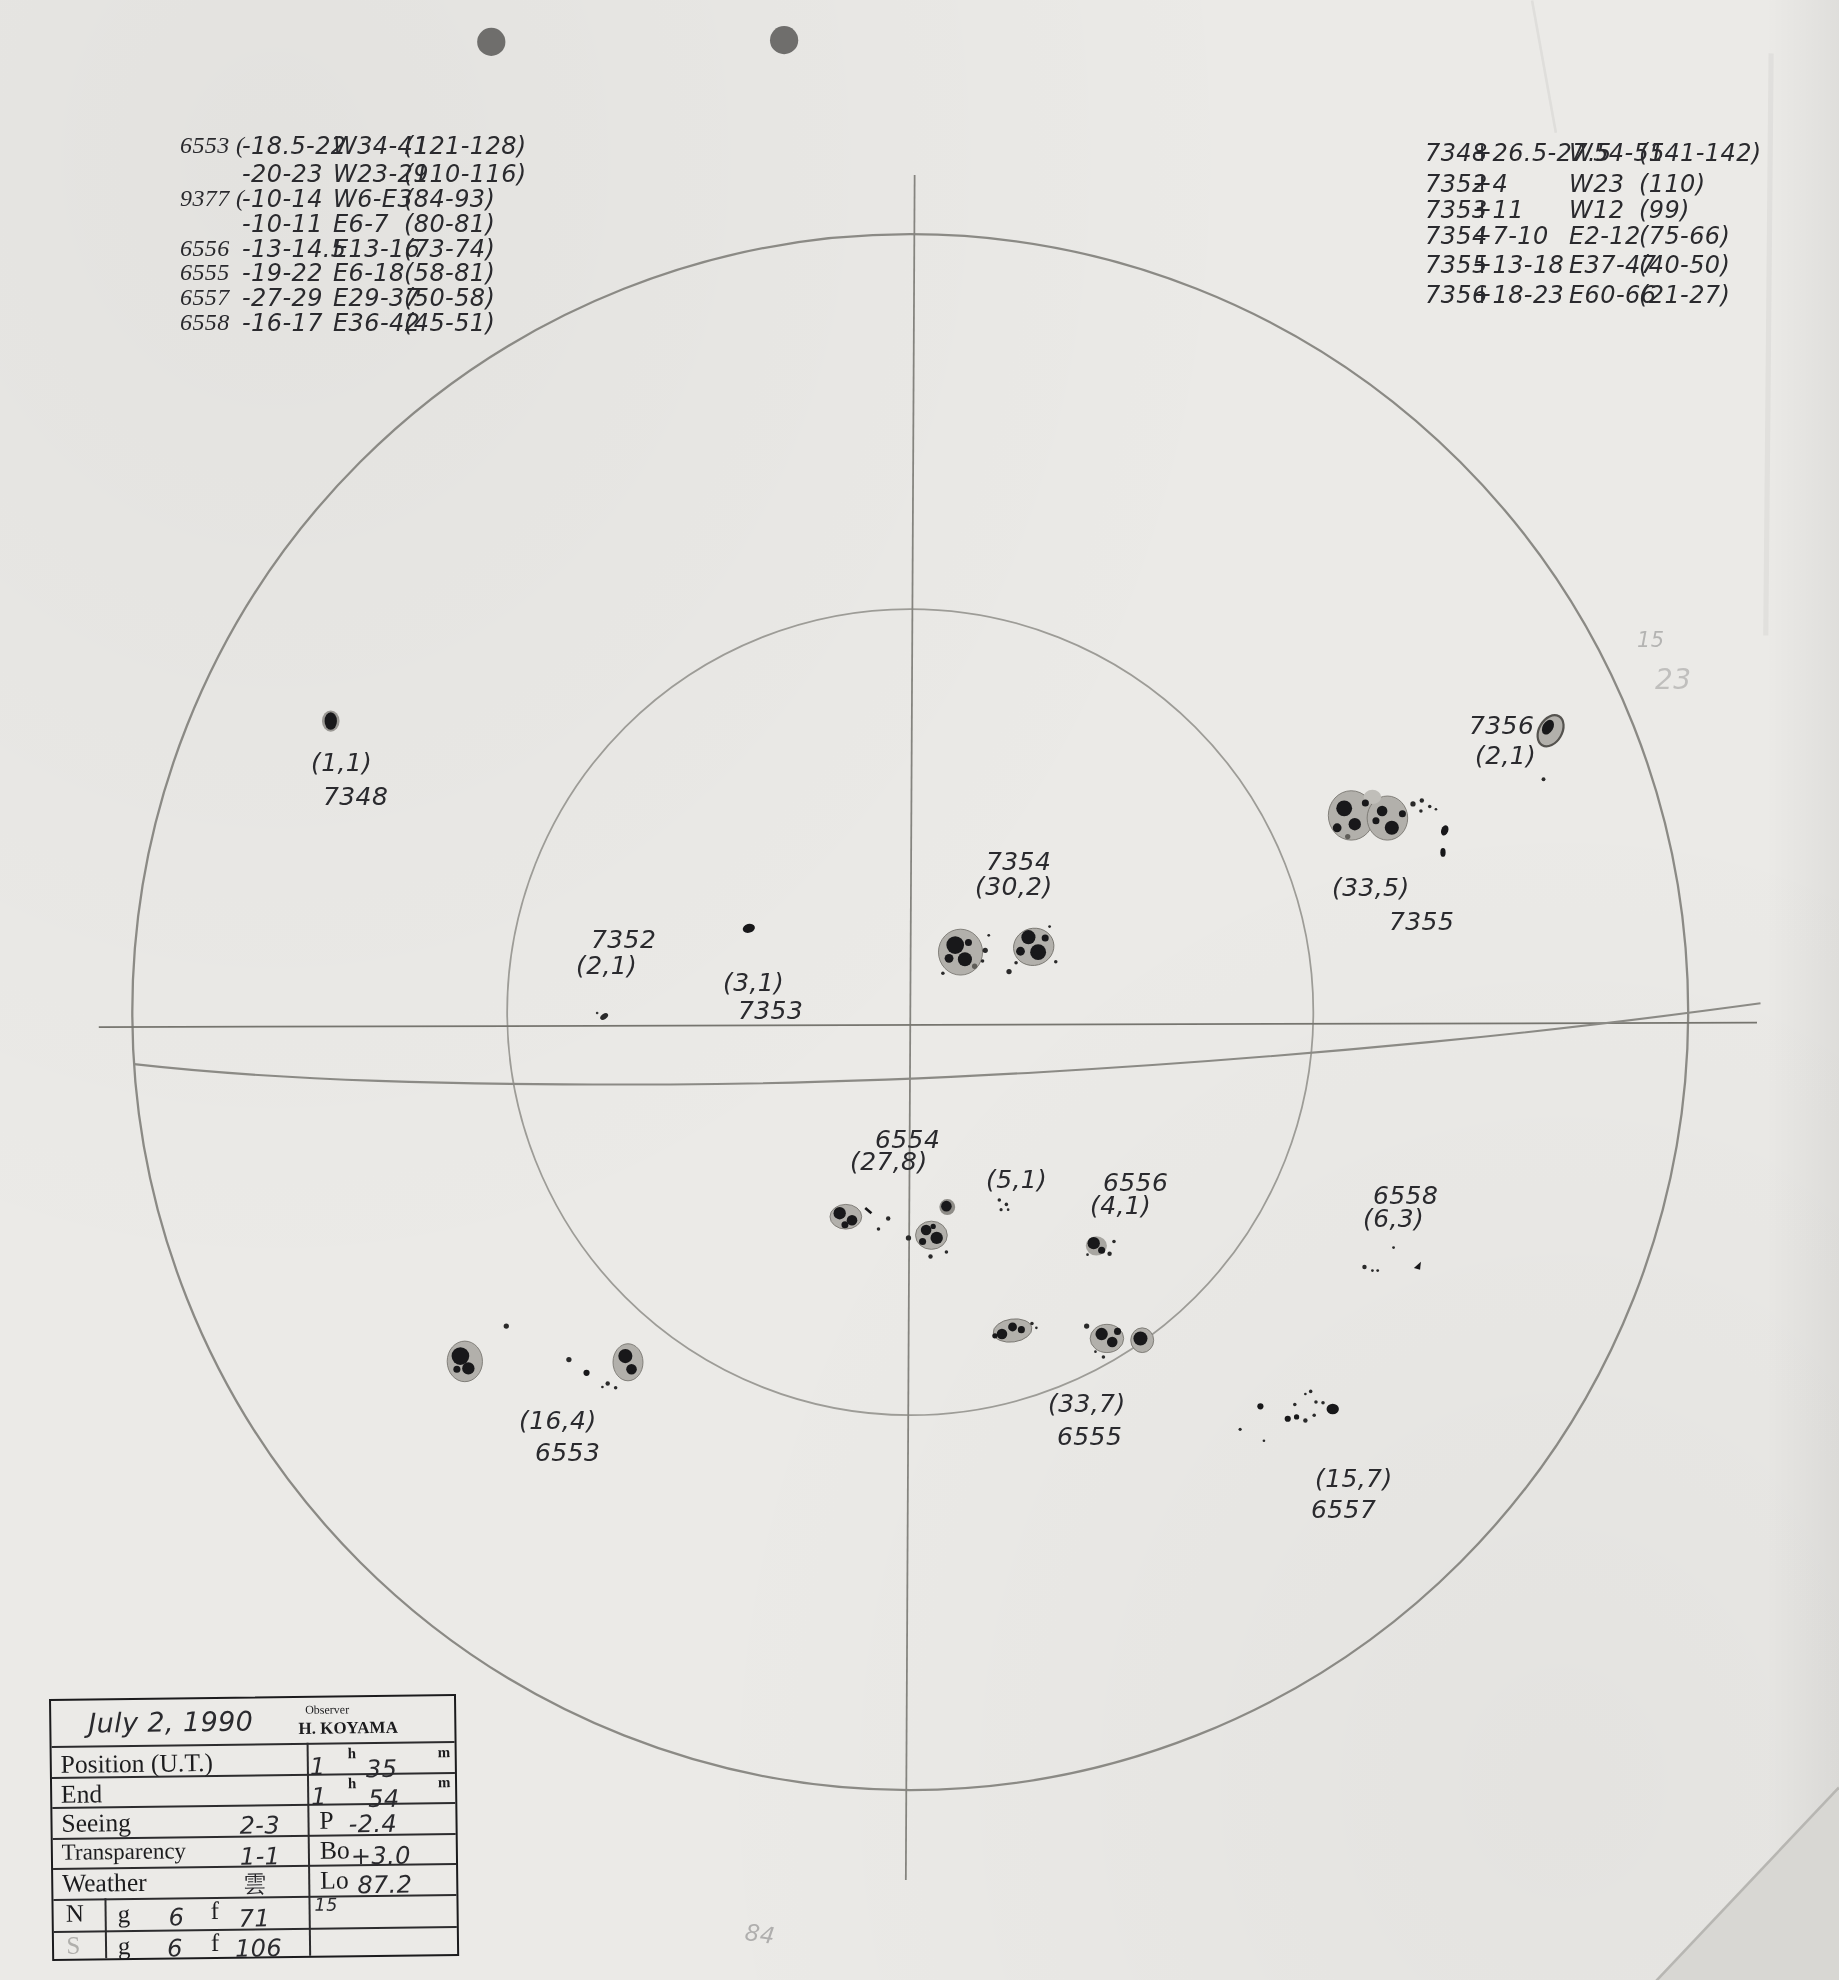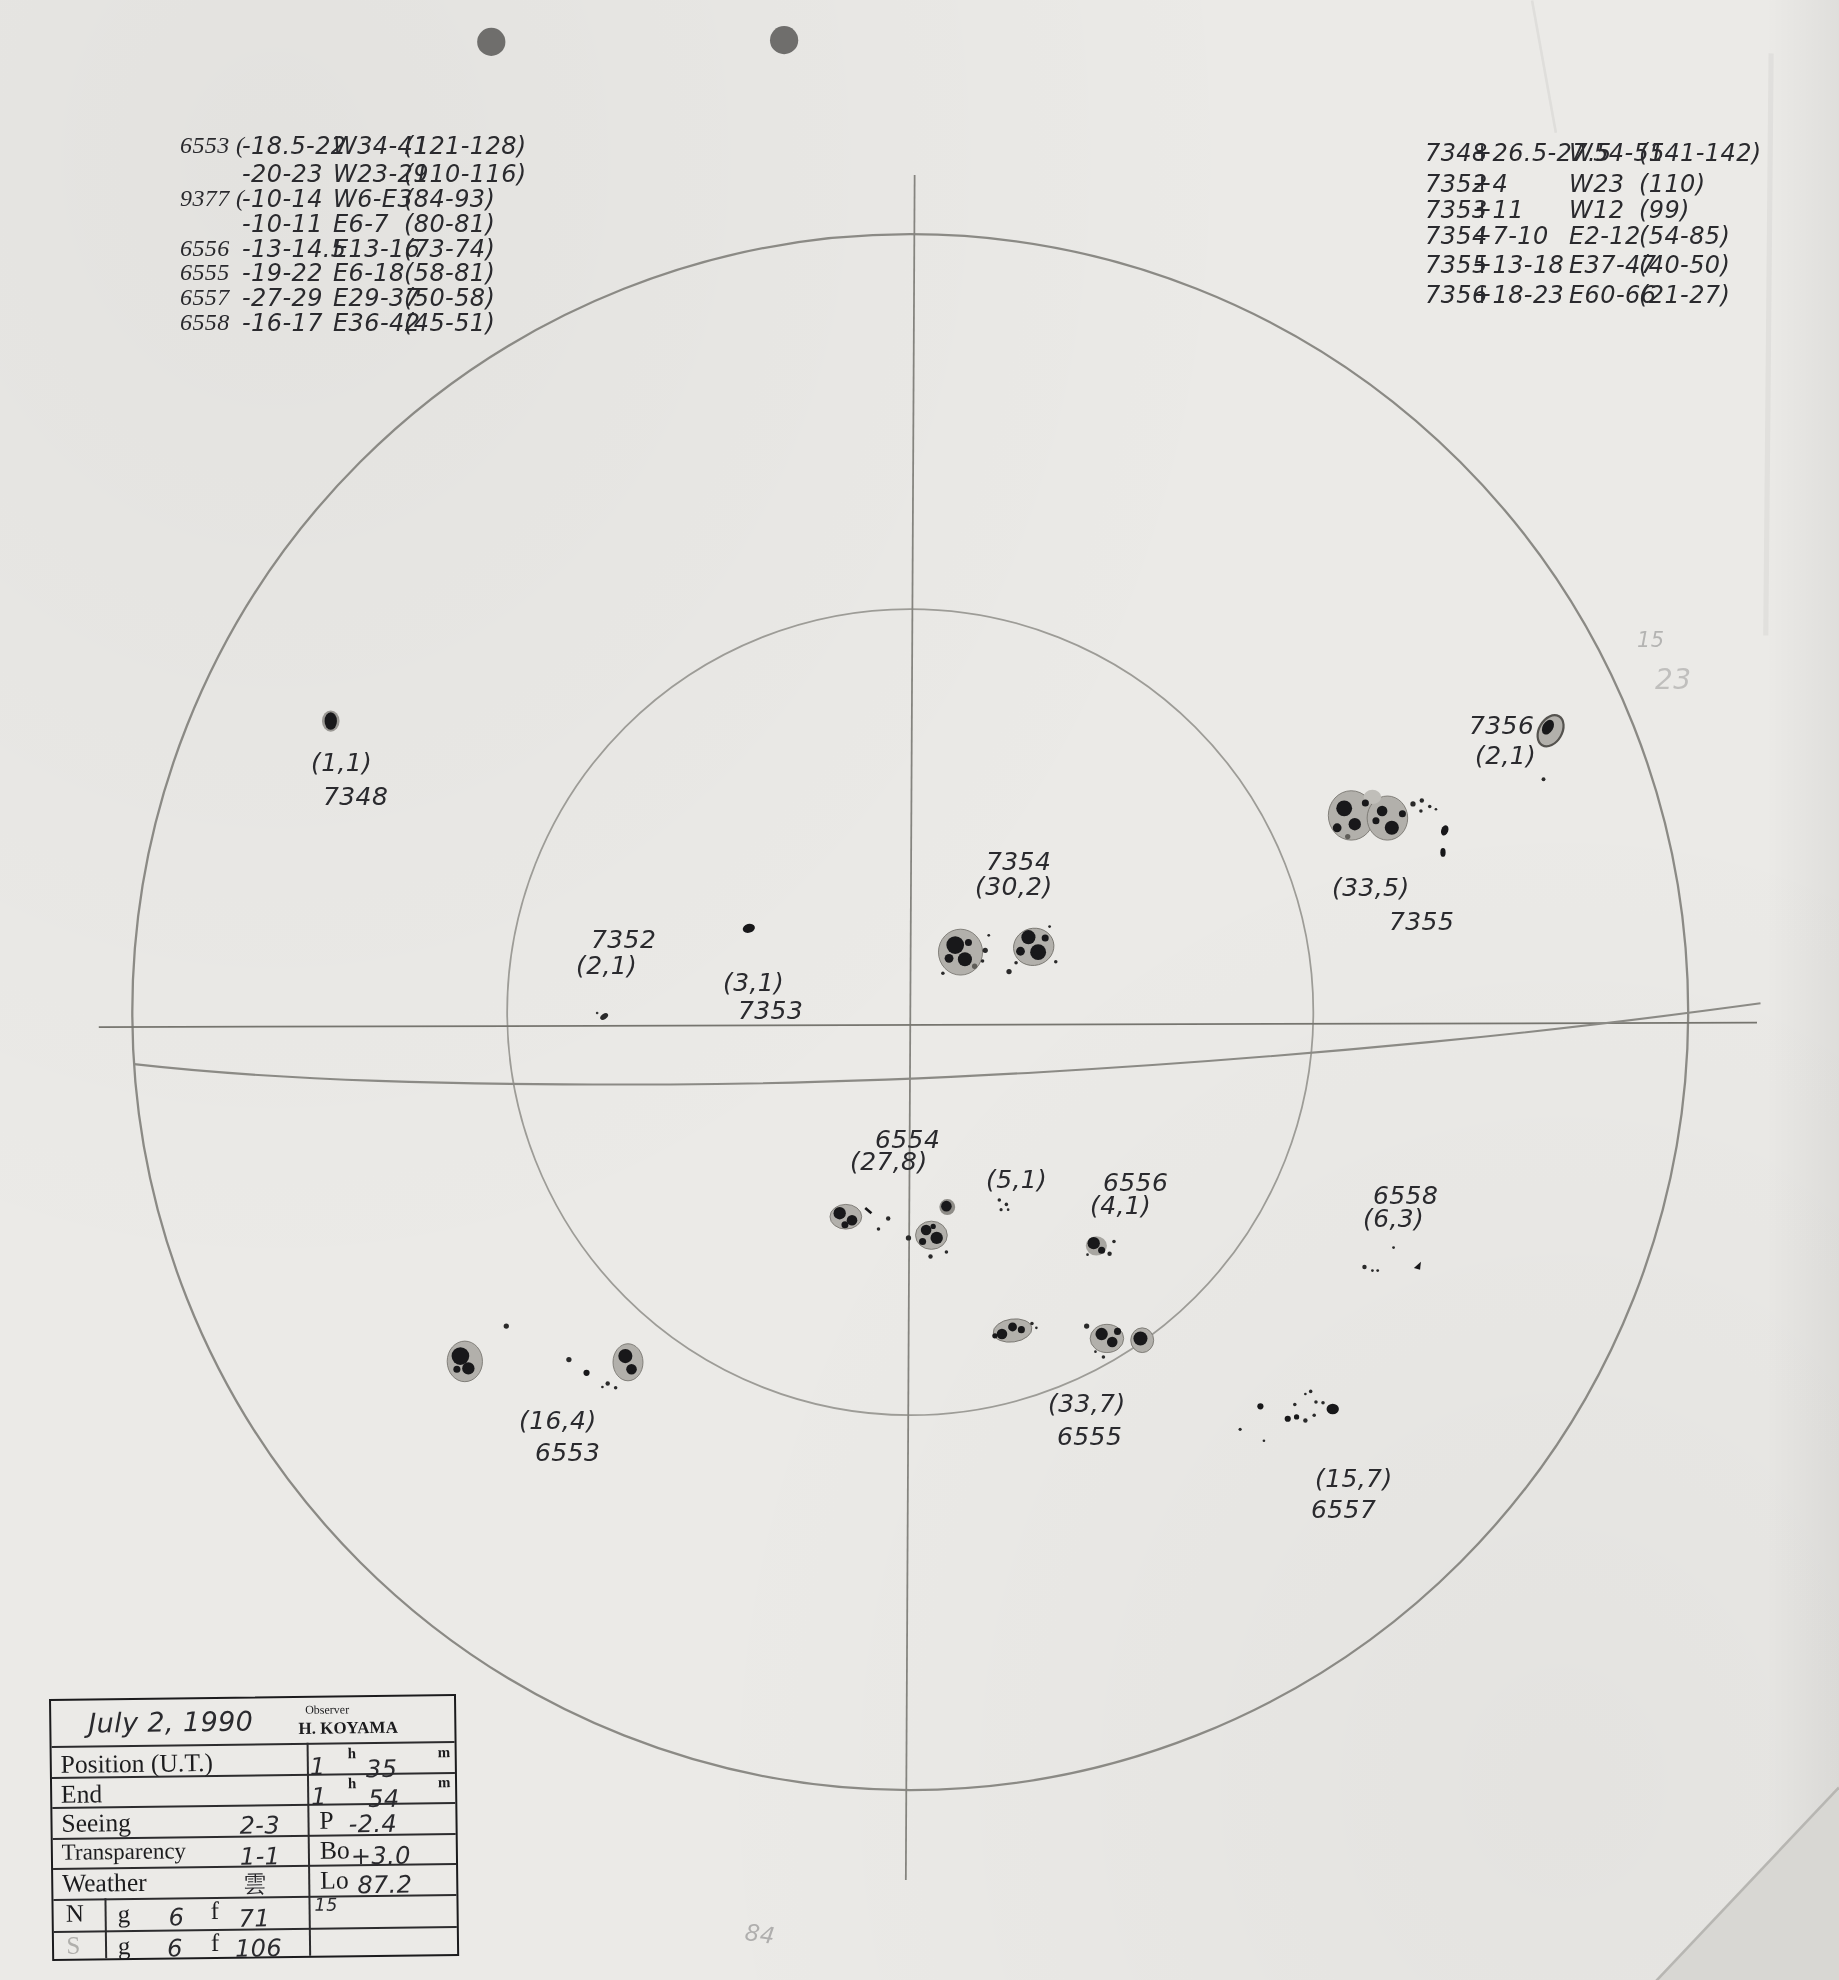--- a/index.html
+++ b/index.html
@@ -275,21 +275,21 @@
     <div class="lrow hw" style="left:1425px;top:196px">
       <span class="c1">7353</span>
       <span class="c2">+11</span>
       <span class="c3">W12</span>
       <span class="c4">(99)</span>
     </div>
     <div class="lrow hw" style="left:1425px;top:222px">
       <span class="c1">7354</span>
       <span class="c2">+7-10</span>
       <span class="c3">E2-12</span>
-      <span class="c4">(54-85)</span>
+      <span class="c4">(75-66)</span>
     </div>
     <div class="lrow hw" style="left:1425px;top:251px">
       <span class="c1">7355</span>
       <span class="c2">+13-18</span>
       <span class="c3">E37-47</span>
       <span class="c4">(40-50)</span>
     </div>
     <div class="lrow hw" style="left:1425px;top:281px">
       <span class="c1">7356</span>
       <span class="c2">+18-23</span>

